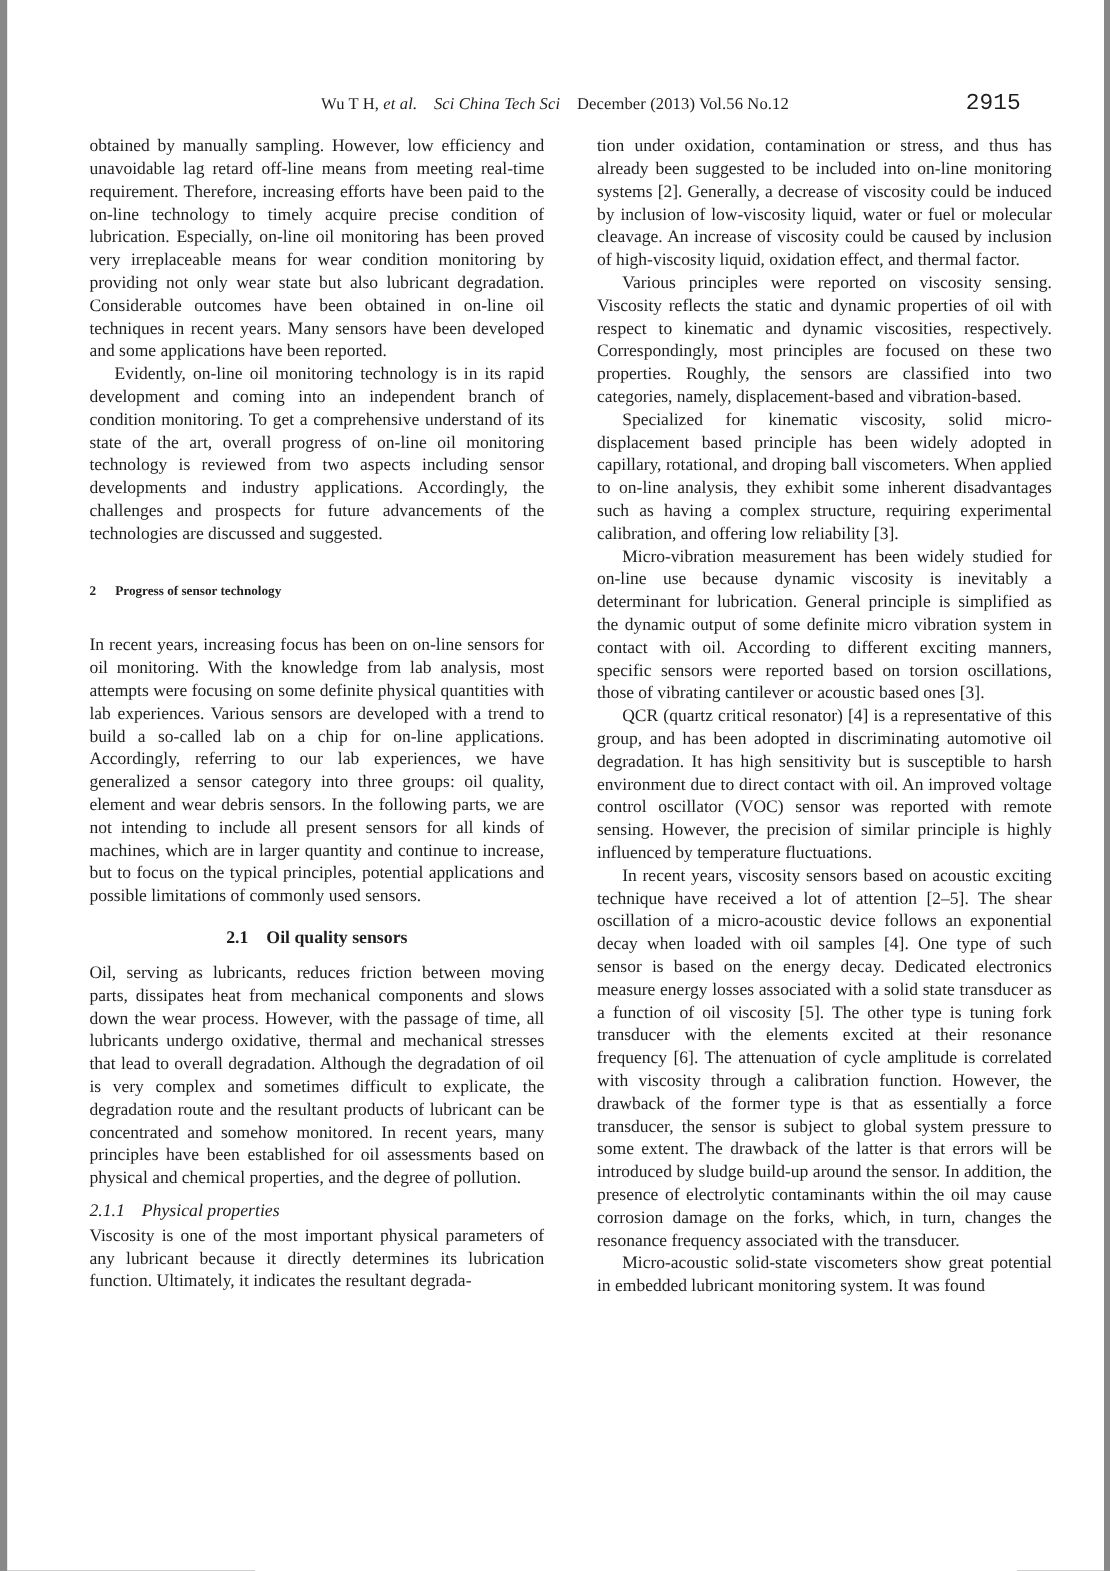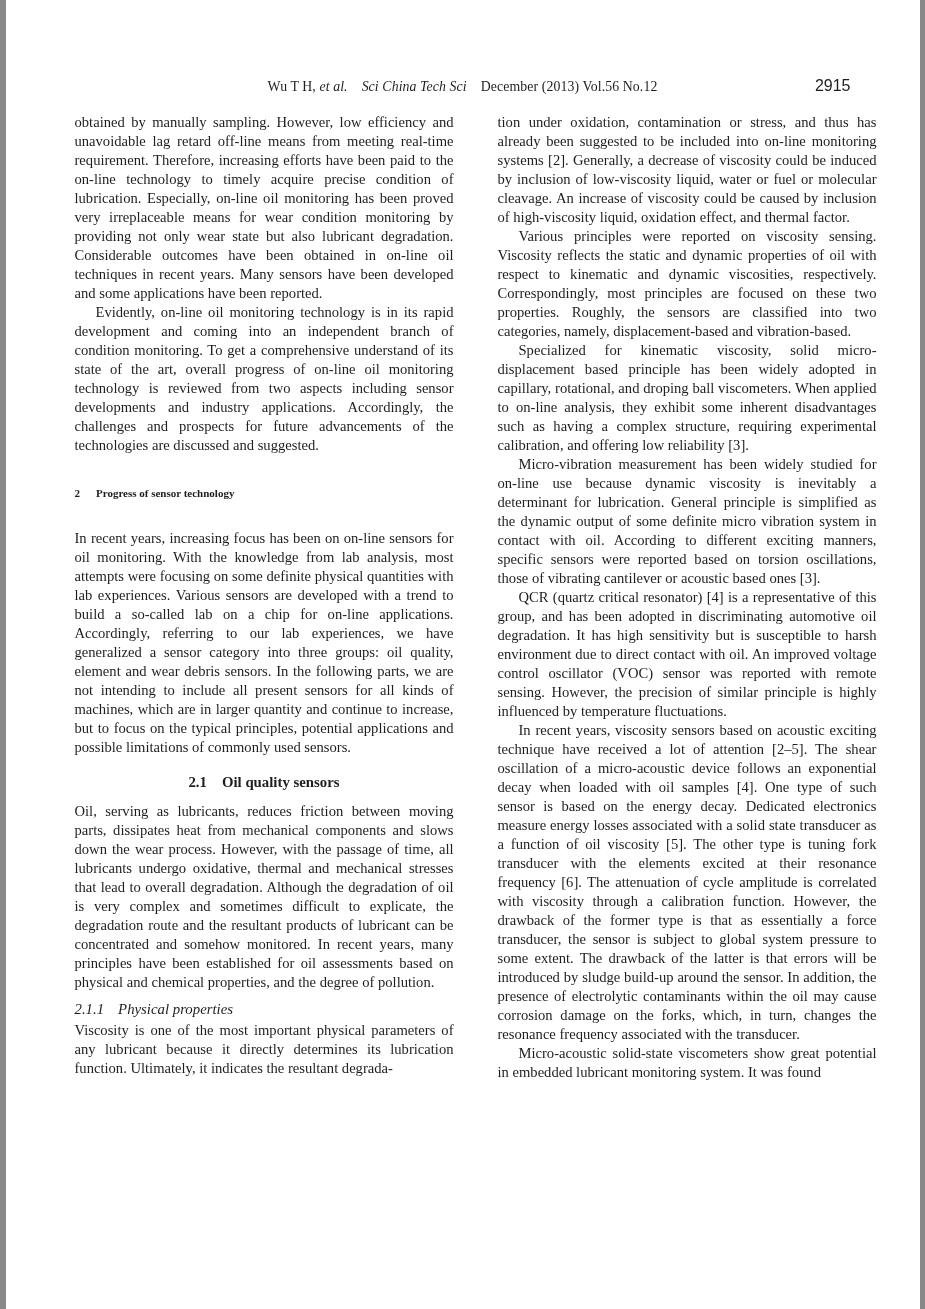--- a/index.html
+++ b/index.html
@@ -25,22 +25,22 @@
   .header-citation {
     text-align: center;
     letter-spacing: 0.1px;
     white-space: nowrap;
   }
   .header-citation .sep { display: inline-block; width: 14px; }
   .page-number {
     position: absolute;
     right: 0;
     top: -1px;
-    font-size: 16px;
-    font-family: Liberation Sans, sans-serif;
+    font-size: 19px;
+    font-family: Liberation Mono, monospace;
   }
   .columns {
     position: absolute;
     top: 113px;
     left: 69px;
     width: 787px;
     display: flex;
     gap: 44px;
   }
   .col {

